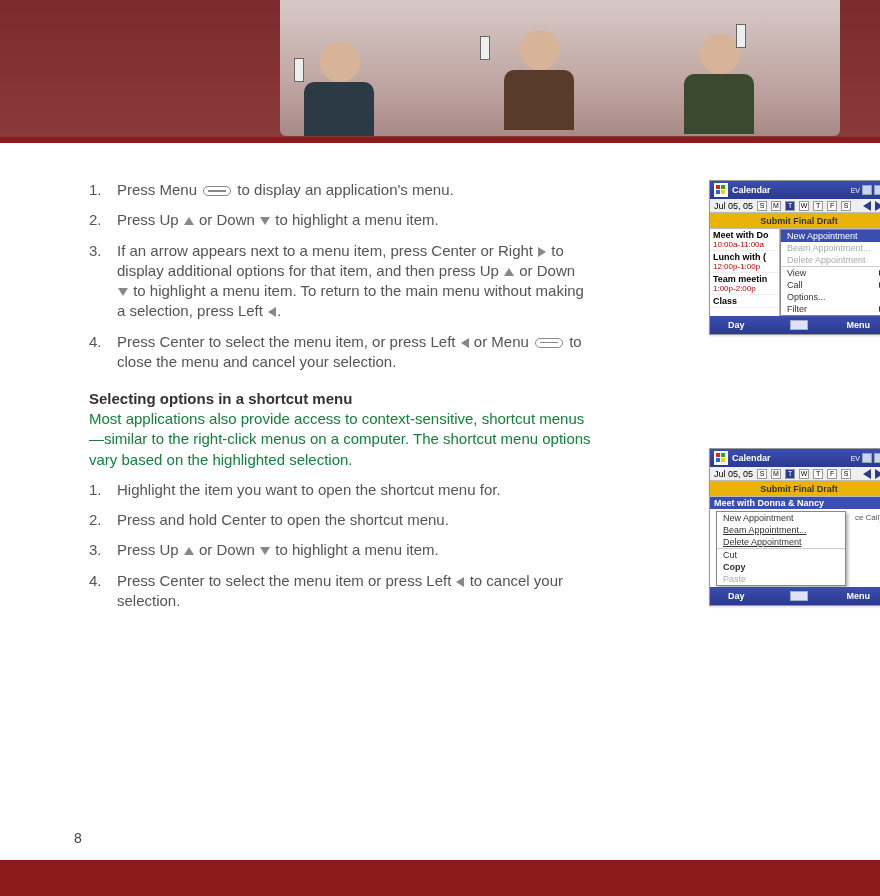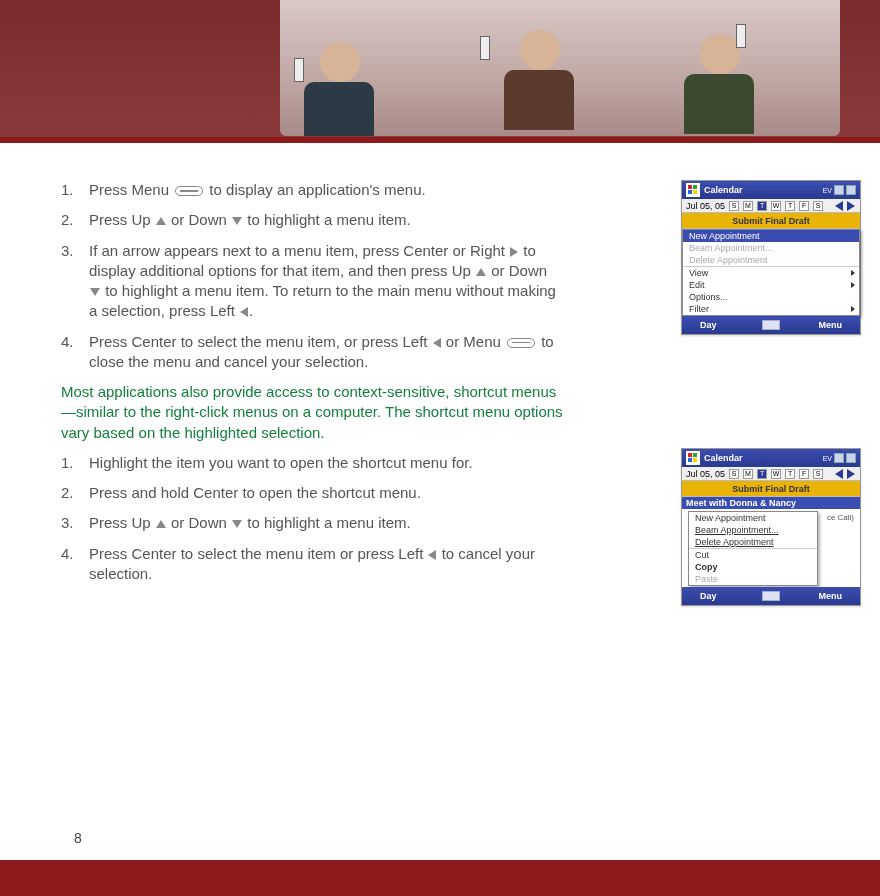--- a/index.html
+++ b/index.html
@@ -6,21 +6,21 @@
   body { width: 880px; height: 896px; font-family: Arial, Helvetica, sans-serif; background: #fff; position: relative; overflow: hidden; }
 
   .banner { position: absolute; top: 0; left: 0; right: 0; height: 140px; background: linear-gradient(180deg,#7b2b2b 0%, #8a3a3a 100%); }
   .banner-photo { position: absolute; top: 0; right: 40px; width: 560px; height: 136px; background: linear-gradient(180deg,#d8c9c7 0%, #c0a7a3 60%, #a88a86 100%); border-radius: 0 0 6px 6px; overflow: hidden; }
   .banner-photo .head { position: absolute; width: 40px; height: 40px; background: #d7b497; border-radius: 50%; }
   .banner-photo .body { position: absolute; width: 70px; height: 60px; background: #2b3a44; border-radius: 10px 10px 0 0; }
   .banner-photo .phone { position: absolute; width: 10px; height: 24px; background: #eee; border: 1px solid #666; }
 
   .red-bar { position: absolute; left: 0; right: 0; top: 137px; height: 6px; background: #8c1a1a; }
 
-  .page { position: absolute; top: 180px; left: 61px; width: 720px; }
+  .page { position: absolute; top: 180px; left: 89px; width: 720px; }
 
   ol.steps { list-style: none; counter-reset: step; }
   ol.steps > li { counter-increment: step; position: relative; padding-left: 28px; margin-bottom: 10px; font-size: 15px; color: #555; line-height: 1.35; }
   ol.steps > li::before { content: counter(step) "."; position: absolute; left: 0; top: 0; color: #555; }
   ol.steps.narrow > li { width: 500px; }
 
   h3.section-head { font-weight: 700; color: #333; font-size: 15px; margin-top: 18px; margin-bottom: 2px; }
   p.intro { color: #15803d; font-size: 15px; line-height: 1.35; width: 504px; margin-bottom: 10px; }
 
   .icon-up, .icon-down, .icon-left, .icon-right { display: inline-block; width: 0; height: 0; vertical-align: middle; margin: 0 1px; }
@@ -93,20 +93,21 @@
       <span>Press Up </span><span class="icon-up"></span><span> or Down </span><span class="icon-down"></span><span> to highlight a menu item.</span>
     </li>
     <li>
       <span>If an arrow appears next to a menu item, press Center or Right </span><span class="icon-right"></span><span> to display additional options for that item, and then press Up </span><span class="icon-up"></span><span> or Down </span><span class="icon-down"></span><span> to highlight a menu item. To return to the main menu without making a selection, press Left </span><span class="icon-left"></span><span>.</span>
     </li>
     <li>
       <span>Press Center to select the menu item, or press Left </span><span class="icon-left"></span><span> or Menu </span><span class="icon-menu"></span><span> to close the menu and cancel your selection.</span>
     </li>
   </ol>
 
+  <h3 class="section-head">Selecting options in a shortcut menu</h3>
   <p class="intro">Most applications also provide access to context-sensitive, shortcut menus—similar to the right-click menus on a computer. The shortcut menu options vary based on the highlighted selection.</p>
 
   <ol class="steps narrow">
     <li>Highlight the item you want to open the shortcut menu for.</li>
     <li>Press and hold Center to open the shortcut menu.</li>
     <li>
       <span>Press Up </span><span class="icon-up"></span><span> or Down </span><span class="icon-down"></span><span> to highlight a menu item.</span>
     </li>
     <li>
       <span>Press Center to select the menu item or press Left </span><span class="icon-left"></span><span> to cancel your selection.</span>
@@ -139,27 +140,44 @@
       <span class="daycell">T</span>
       <span class="daycell">F</span>
       <span class="daycell">S</span>
       <span style="margin-left:auto; display:flex; gap:2px;">
         <span class="icon-left" style="border-right-color:#2a3a90;"></span>
         <span class="icon-right" style="border-left-color:#2a3a90;"></span>
       </span>
     </div>
     <div class="submit">Submit Final Draft</div>
     <div class="body">
+      <div class="left-list">
+        <div class="row">
+            <div class="main">Meet with Do</div>
+            <div class="sub">10:00a-11:00a</div>
+          </div>
+        <div class="row">
+            <div class="main">Lunch with (</div>
+            <div class="sub">12:00p-1:00p</div>
+          </div>
+        <div class="row">
+            <div class="main">Team meetin</div>
+            <div class="sub">1:00p-2:00p</div>
+          </div>
+        <div class="row">
+            <div class="main">Class</div>
+          </div>
+      </div>
       <div class="ctxmenu">
         <div class="mi hl">New Appointment</div>
         <div class="mi gray">Beam Appointment...</div>
         <div class="mi gray">Delete Appointment</div>
         <hr>
         <div class="mi"><span>View</span><span class="car"></span></div>
-        <div class="mi"><span>Edit</span><span class="car"></span></div>
+        <div class="mi"><span>Call</span><span class="car"></span></div>
         <div class="mi"><span>Options...</span></div>
         <div class="mi"><span>Filter</span><span class="car"></span></div>
       </div>
     </div>
     <div class="softbar">
       <span>Day</span>
       <span class="kb"></span>
       <span>Menu</span>
     </div>
   </div>

